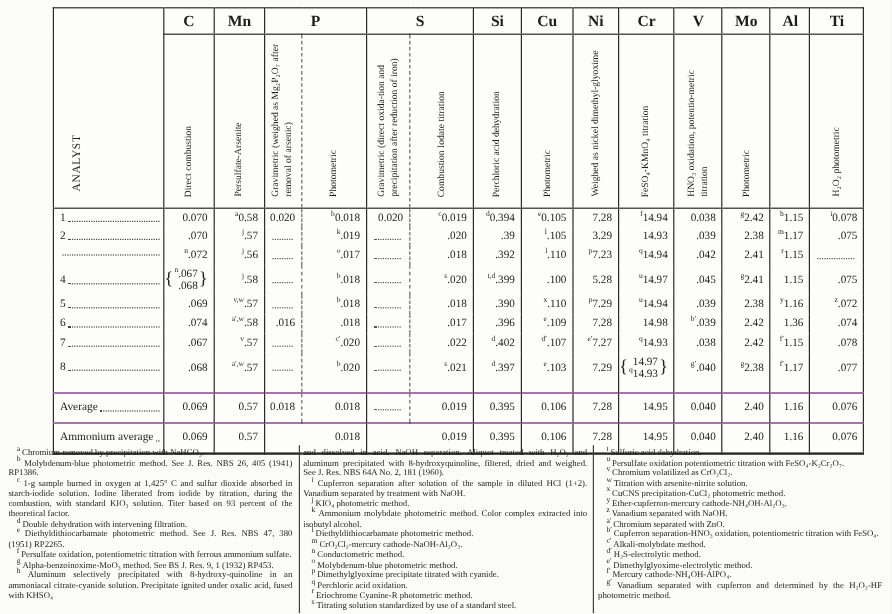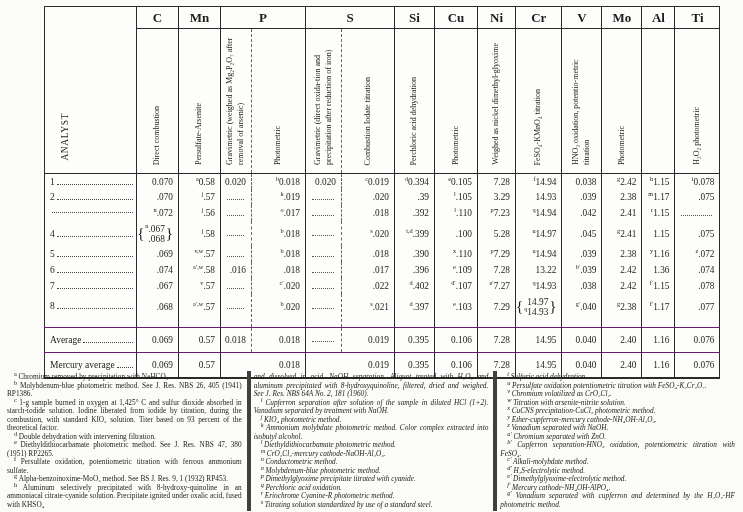--- a/index.html
+++ b/index.html
@@ -28,21 +28,21 @@
   .dashline{border-bottom:1px dotted #555;height:7px;margin:0 2px 3px 6px;}
   tr.lastdata td{padding-bottom:10px;}
   tr.avg td, tr.gen td{border-top:1px solid #701a75;height:19px;}
   .bracewrap{display:flex;justify-content:flex-end;align-items:center;}
   .brace{font-size:15px;}
   .stack{margin:0 1px;}
   .stack div{text-align:right;}
   #footnotes{position:absolute;left:4px;top:371px;width:736px;display:flex;
              font-size:7.3px;line-height:1.17;text-align:justify;}
   .fncol{width:241px;padding:2px 5px 0 3px;height:138px;overflow:hidden;}
-  .fncol+.fncol{border-left:4px solid #404040;font-style:italic;}
+  .fncol+.fncol{border-left:1px solid #404040;}
   .fncol p{margin:0;text-indent:7px;}
   .fncol p.cont{text-indent:0;}
 </style>
 </head>
 <body>
 
 <div id="page">
   <table id="tbl">
     <colgroup id="cg">
         <col style="width: 92px;">
@@ -245,21 +245,21 @@
           <td><sup>a′,w</sup>.58</td>
           <td>.016</td>
           <td class="dl">.018</td>
           <td>
             <div class="dashline"></div>
           </td>
           <td class="dl">.017</td>
           <td>.396</td>
           <td><sup>e</sup>.109</td>
           <td>7.28</td>
-          <td>13.22</td>
+          <td>14.98</td>
           <td><sup>b′</sup>.039</td>
           <td>2.42</td>
           <td>1.36</td>
           <td>.074</td>
         </tr>
         <tr>
           <td class="lblcell">
             <div class="lead">
               <span class="lbl">7</span>
               <span class="dots"></span>
@@ -339,21 +339,21 @@
           <td>7.28</td>
           <td>14.95</td>
           <td>0.040</td>
           <td>2.40</td>
           <td>1.16</td>
           <td>0.076</td>
         </tr>
         <tr class="gen">
           <td class="lblcell">
             <div class="lead">
-              <span class="lbl">Mercury average</span>
+              <span class="lbl">Ammonium average</span>
               <span class="dots"></span>
             </div>
           </td>
           <td>0.069</td>
           <td>0.57</td>
           <td colspan="2">0.018</td>
           <td colspan="2">0.019</td>
           <td>0.395</td>
           <td>0.106</td>
           <td>7.28</td>

